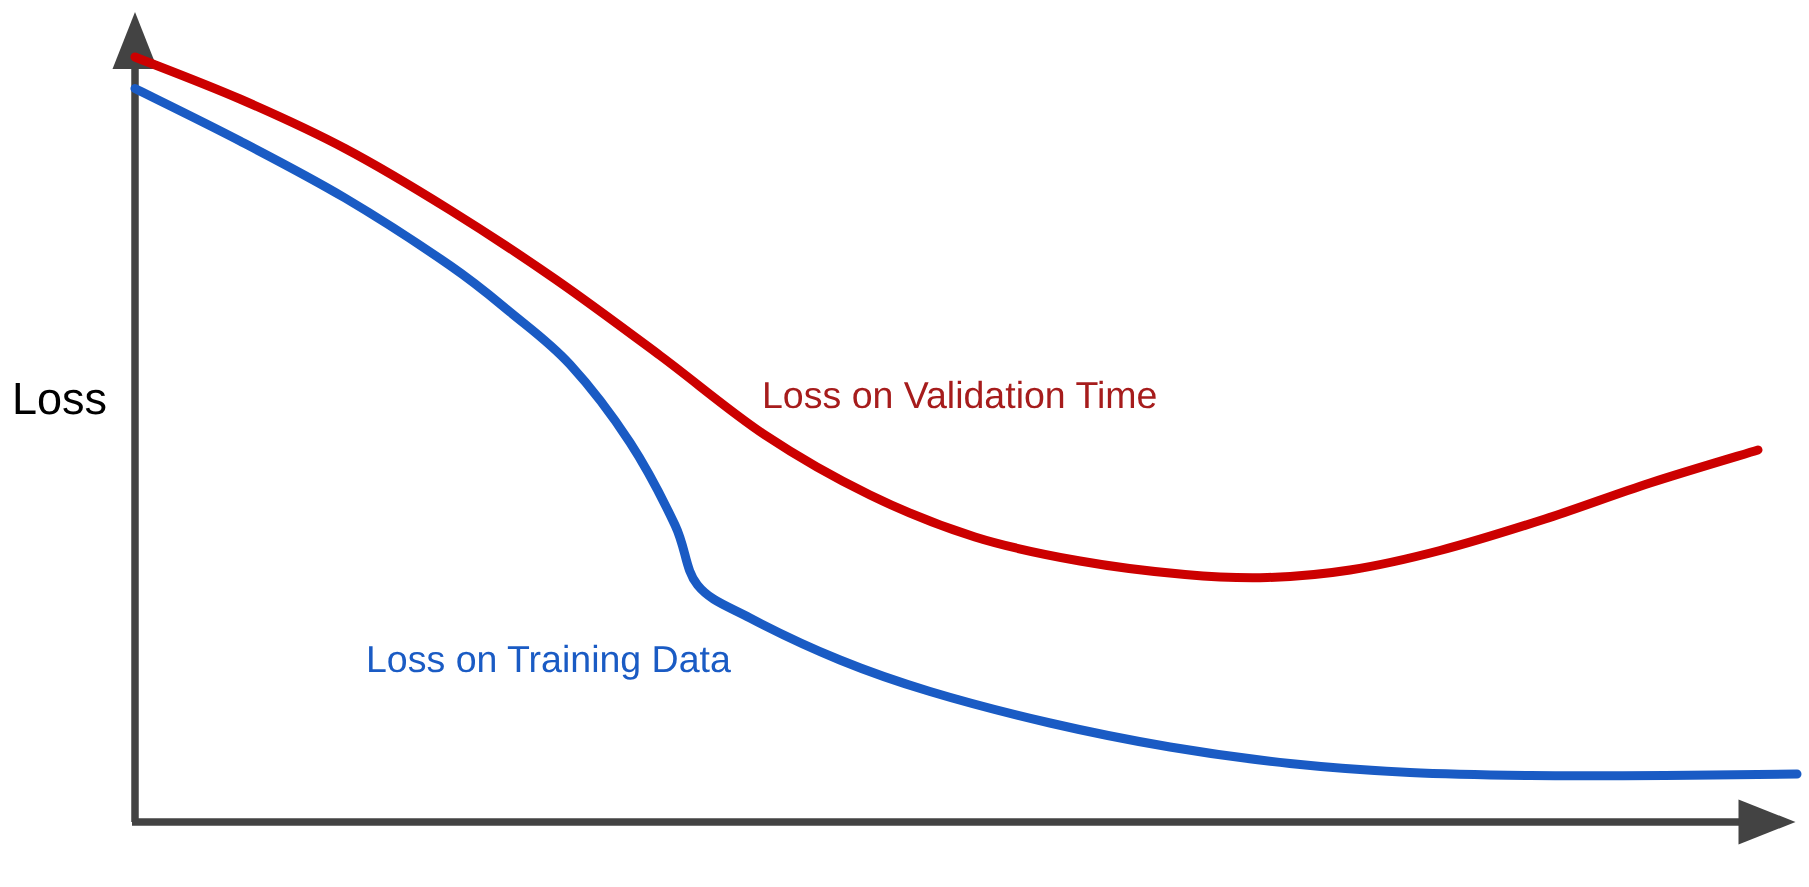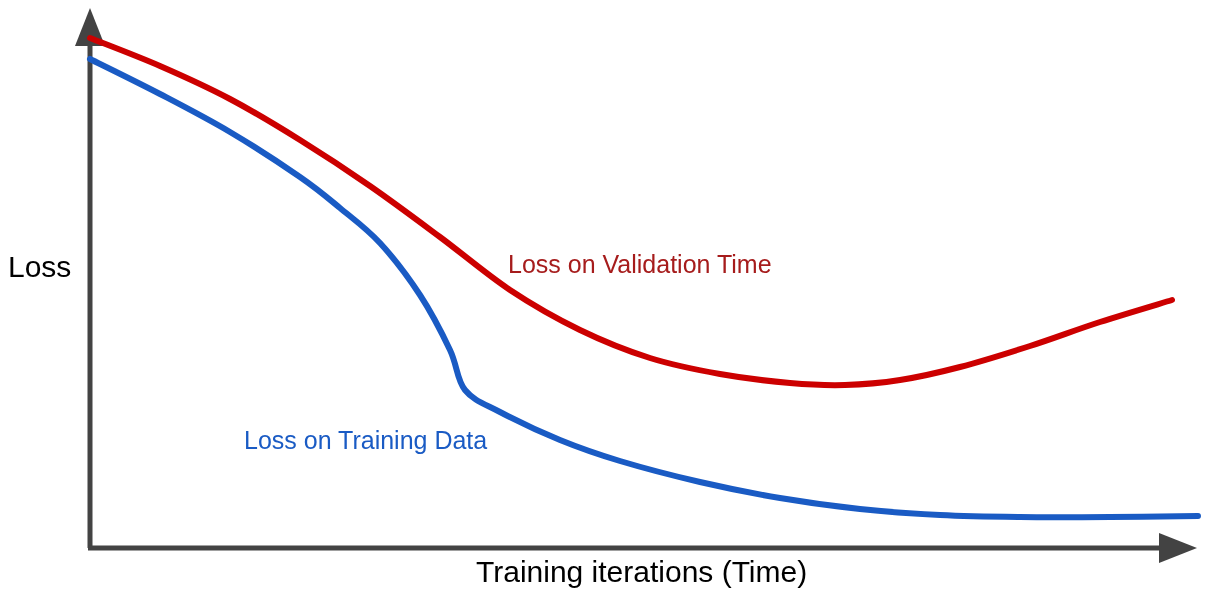--- a/index.html
+++ b/index.html
@@ -73,19 +73,18 @@
     </g>
 
     <g>
       <path id="series-validation" fill="none" stroke="#CC0000" stroke-width="6" stroke-linecap="round" stroke-linejoin="round" d="M 90 38 C 101.67 42.67, 136.67 55.83, 160 66 C 183.33 76.17, 206.67 86.67, 230 99 C 253.33 111.33, 276.67 125.50, 300 140 C 323.33 154.50, 346.67 169.83, 370 186 C 393.33 202.17, 416.67 219.67, 440 237 C 463.33 254.33, 486.67 274.50, 510 290 C 533.33 305.50, 556.67 318.67, 580 330 C 603.33 341.33, 626.67 350.67, 650 358 C 673.33 365.33, 696.67 369.83, 720 374 C 743.33 378.17, 769.17 381.17, 790 383 C 810.83 384.83, 826.67 385.50, 845 385 C 863.33 384.50, 880.83 383.00, 900 380 C 919.17 377.00, 938.33 372.67, 960 367 C 981.67 361.33, 1006.67 353.50, 1030 346 C 1053.33 338.50, 1076.33 329.67, 1100 322 C 1123.67 314.33, 1160.00 303.67, 1172 300"></path>
       <path id="series-training" fill="none" stroke="#1A5BC4" stroke-width="6" stroke-linecap="round" stroke-linejoin="round" d="M 90 59 C 101.67 64.83, 136.67 81.83, 160 94 C 183.33 106.17, 206.67 118.17, 230 132 C 253.33 145.83, 281.67 164.33, 300 177 C 318.33 189.67, 326.67 197.00, 340 208 C 353.33 219.00, 366.67 228.50, 380 243 C 393.33 257.50, 408.33 277.17, 420 295 C 431.67 312.83, 442.50 334.17, 450 350 C 457.50 365.83, 456.67 379.67, 465 390 C 473.33 400.33, 484.17 403.67, 500 412 C 515.83 420.33, 540.00 431.83, 560 440 C 580.00 448.17, 596.67 454.00, 620 461 C 643.33 468.00, 673.33 475.83, 700 482 C 726.67 488.17, 753.33 493.50, 780 498 C 806.67 502.50, 833.33 506.17, 860 509 C 886.67 511.83, 913.33 513.67, 940 515 C 966.67 516.33, 991.67 516.67, 1020 517 C 1048.33 517.33, 1080.33 517.17, 1110 517 C 1139.67 516.83, 1183.33 516.17, 1198 516"></path>
     </g>
   </svg>
 
   <div class="axis-label" id="ylabel">Loss</div>
 
-  <div class="axis-label" id="xlabel">Training iterations (Time)</div>
 
   <div class="series-label" id="label-validation" style="color: rgb(166, 28, 28); left: 508px; top: 252px;">Loss on Validation Time</div>
 
   <div class="series-label" id="label-training" style="color: rgb(26, 91, 196); left: 228px; top: 428px; margin-left: 16px;">Loss on Training Data</div>
 
 </div>
 
 </body></html>

